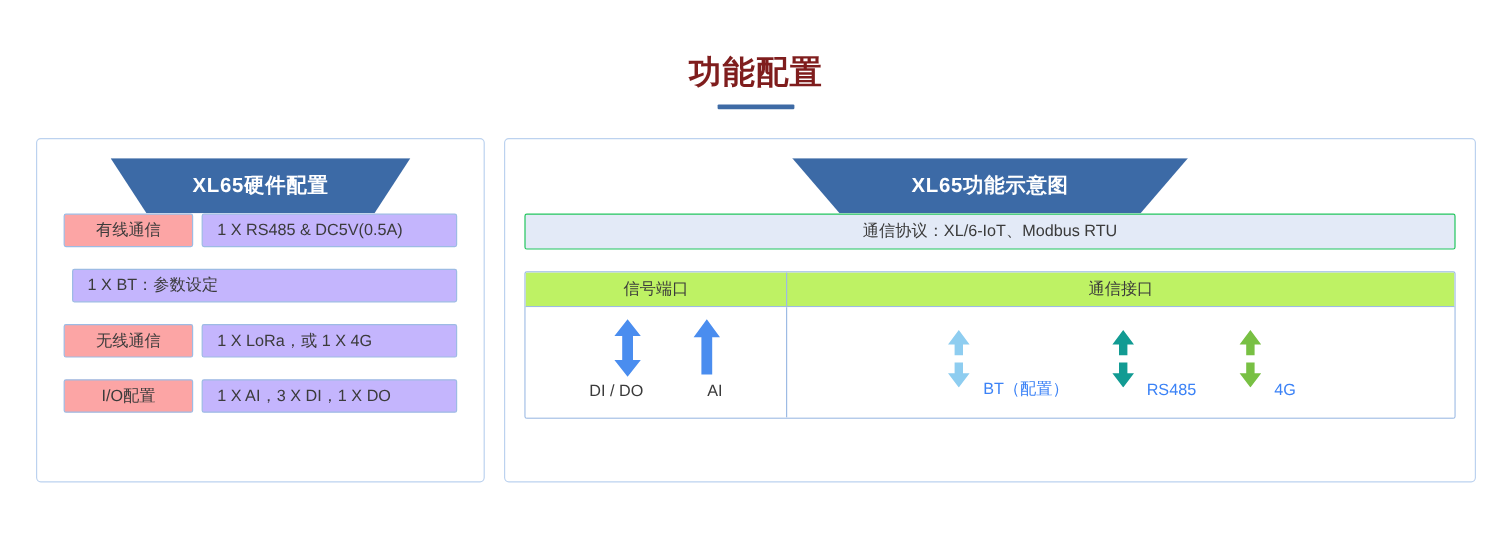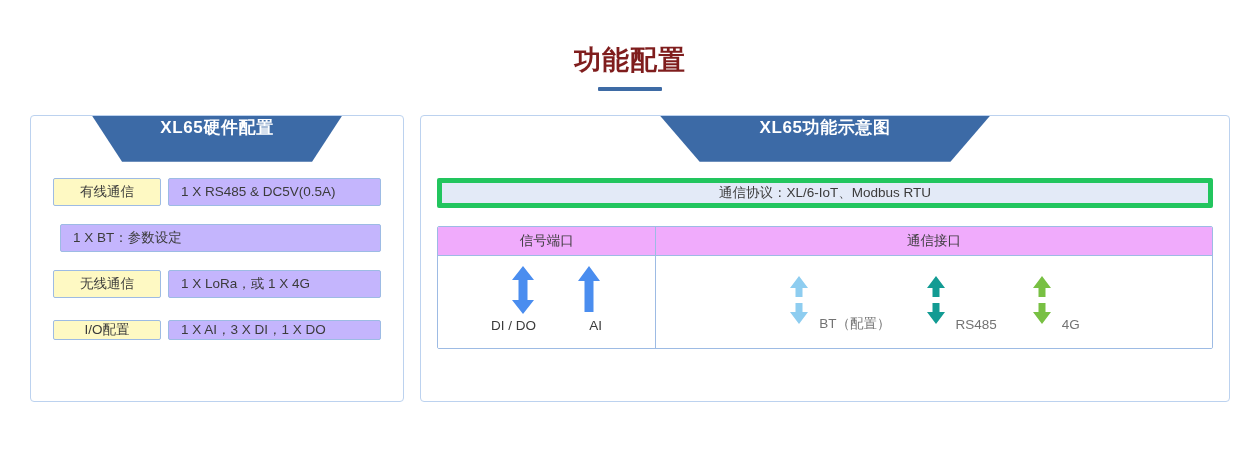--- a/index.html
+++ b/index.html
@@ -51,50 +51,51 @@
     background: #ffffff;
     box-sizing: border-box;
     height: 287px;
   }
   .panel-left  { width: 388px; }
   .panel-right { width: 840px; }
 
   
   .banner {
     position: absolute;
-    top: 0;
+    top: 16px;
     left: 50%;
     transform: translateX(-50%);
     height: 46px;
     background: #3c6aa6;
     color: #ffffff;
     font-size: 17px;
     font-weight: bold;
     letter-spacing: .6px;
     display: flex;
+    align-items: center;
     justify-content: center;
     clip-path: polygon(0 0, 100% 0, 88% 100%, 12% 100%);
   }
   .banner-left  { width: 250px; }
   .banner-right { width: 330px; }
 
   
   .spec-list {
     padding: 62px 22px 0 22px;
   }
   .spec-row {
     display: flex;
     align-items: stretch;
     margin-bottom: 18px;
     height: 28px;
   }
-  .spec-row:last-child { margin-bottom: 0; align-items: center; }
+  .spec-row:last-child { margin-bottom: 0; }
   .spec-key {
     width: 108px;
-    background: #fef9c3;
+    background: #fca5a5;
     border: 1px solid #9dbbe4;
     border-radius: 2px;
     font-size: 13.5px;
     color: #3b3b3b;
     display: flex;
     align-items: center;
     justify-content: center;
     box-sizing: border-box;
     flex: 0 0 auto;
   }
@@ -112,40 +113,40 @@
     box-sizing: border-box;
   }
 
   
   .right-body {
     padding: 62px 16px 0 16px;
   }
   .protocol-bar {
     height: 30px;
     background: #e3eaf7;
-    border: 5px solid #22c55e;
+    border: 1px solid #22c55e;
     border-radius: 2px;
     display: flex;
     align-items: center;
     justify-content: center;
     font-size: 13.5px;
     color: #3b3b3b;
     box-sizing: border-box;
   }
   .io-table {
     margin-top: 18px;
     border: 1px solid #9dbbe4;
     border-radius: 2px;
     overflow: hidden;
     box-sizing: border-box;
   }
   .io-head {
     display: flex;
     height: 28px;
-    background: #f0abfc;
+    background: #bef264;
     border-bottom: 1px solid #9dbbe4;
   }
   .io-head-cell {
     display: flex;
     align-items: center;
     justify-content: center;
     font-size: 13.5px;
     color: #3b3b3b;
     box-sizing: border-box;
   }
@@ -192,21 +193,21 @@
     justify-content: center;
     width: 100%;
   }
   .comm-item {
     display: flex;
     align-items: center;
     gap: 9px;
   }
   .comm-item .caption {
     font-size: 13.5px;
-    color: #737373;
+    color: #3b82f6;
     white-space: nowrap;
     margin-top: 45px;
   }
 </style>
 </head>
 <body>
 
 <div class="page-title-wrap">
   <div class="page-title">功能配置</div>
   <div class="title-rule"></div>

